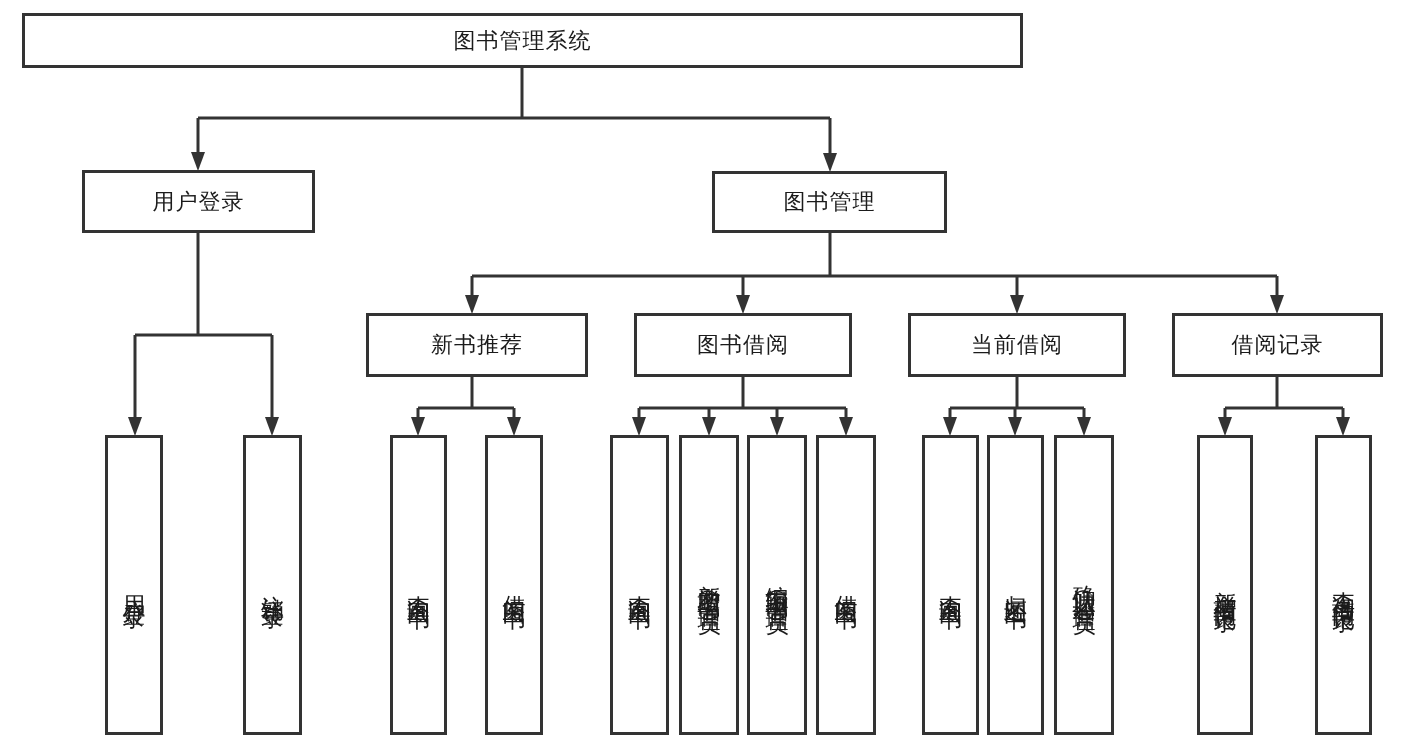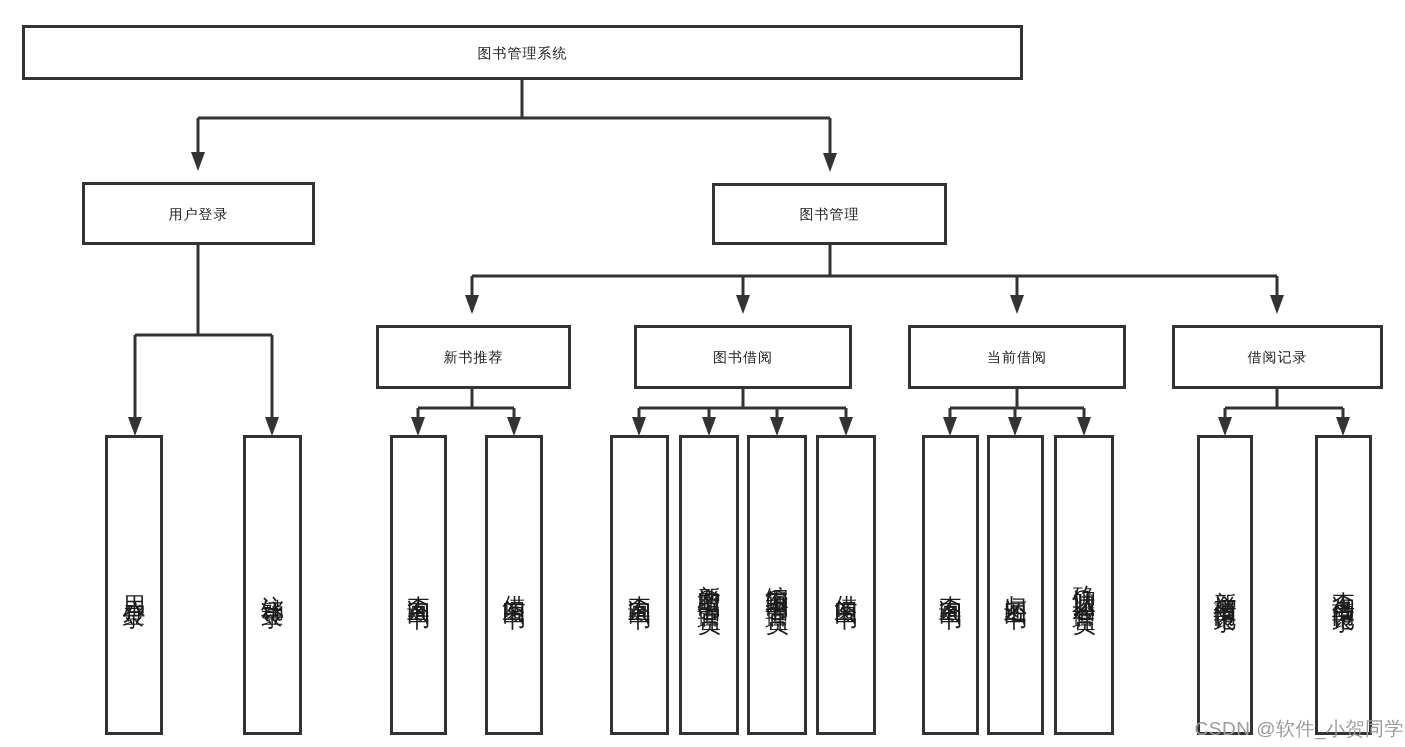--- a/index.html
+++ b/index.html
@@ -28,24 +28,23 @@
     box-sizing: border-box;
     background: #ffffff;
     border: 3px solid #333333;
     color: #1b1b1b;
     display: flex;
     align-items: center;
     justify-content: center;
     text-align: center;
   }
   .h-node {
-    font-size: 14px;
+    font-size: 22px;
     letter-spacing: 1px;
     line-height: 1;
-    margin-top: 12px;
   }
   .v-node {
     writing-mode: vertical-rl;
     text-orientation: mixed;
     font-size: 23px;
     letter-spacing: 4px;
     line-height: 1;
   }
   .watermark {
     position: absolute;
@@ -137,21 +136,21 @@
     <span>图书管理系统</span>
   </div>
 
   <div class="node h-node" style="left:82px; top:170px; width:233px; height:63px;">
     <span>用户登录</span>
   </div>
   <div class="node h-node" style="left:712px; top:171px; width:235px; height:62px;align-items:center;">
     <span>图书管理</span>
   </div>
 
-  <div class="node h-node" style="left:376px; top:313px; width:195px; height:64px;">
+  <div class="node h-node" style="left:366px; top:313px; width:222px; height:64px;">
     <span>新书推荐</span>
   </div>
   <div class="node h-node" style="left:634px; top:313px; width:218px; height:64px;justify-content:center;">
     <span>图书借阅</span>
   </div>
   <div class="node h-node" style="left:908px; top:313px; width:218px; height:64px;">
     <span>当前借阅</span>
   </div>
   <div class="node h-node" style="left:1172px; top:313px; width:211px; height:64px;text-align:center;">
     <span>借阅记录</span>
@@ -190,15 +189,14 @@
   <div class="node v-node" style="left:1054px; top:435px; width:60px; height:300px;">
     <span>确认归还（管理员）</span>
   </div>
   <div class="node v-node" style="left:1197px; top:435px; width:56px; height:300px;">
     <span>新增借阅记录</span>
   </div>
   <div class="node v-node" style="left:1315px; top:435px; width:57px; height:300px;">
     <span>查询借阅记录</span>
   </div>
 
-  <div class="watermark">CSDN @软件_小贺同学</div>
 
 </div>
 
 </body></html>

